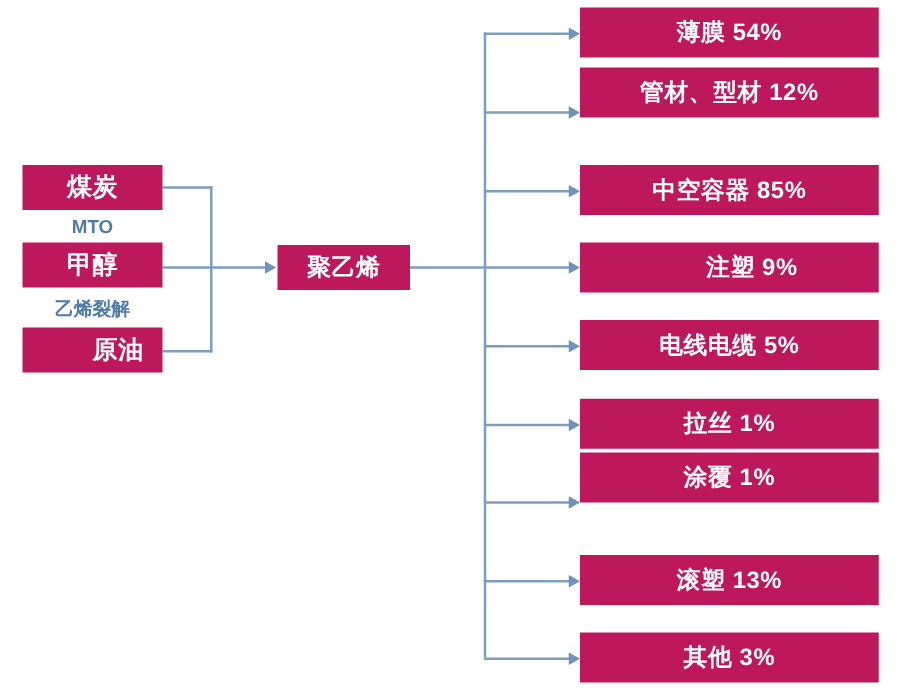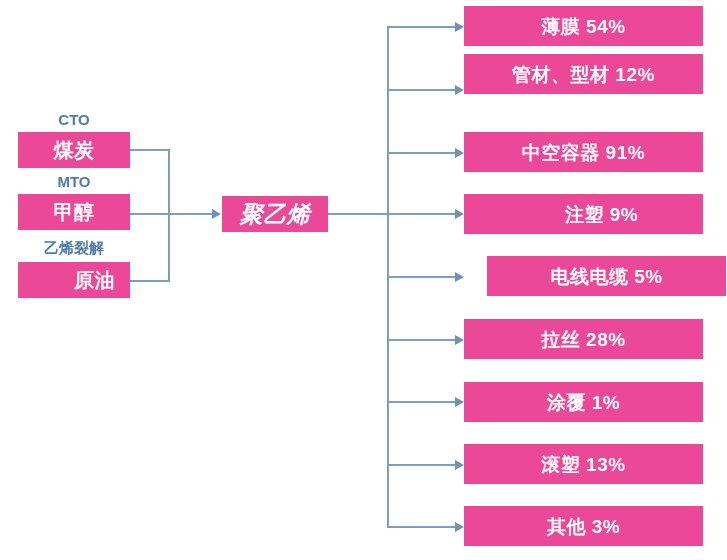--- a/index.html
+++ b/index.html
@@ -16,21 +16,21 @@
     width: 727px;
     height: 560px;
     background: #ffffff;
     overflow: hidden;
   }
 
   
   .node {
     position: absolute;
     box-sizing: border-box;
-    background: #ec4899;
+    background: #be185d;
     color: #ffffff;
     display: flex;
     align-items: center;
     justify-content: center;
     font-weight: bold;
     letter-spacing: 0.5px;
     text-align: center;
     white-space: nowrap;
     line-height: 1;
   }
@@ -39,22 +39,21 @@
     left: 18px;
     width: 112px;
     height: 36px;
     font-size: 20px;
   }
   .node.hub {
     left: 222px;
     top: 196px;
     width: 106px;
     height: 36px;
-    font-size: 23px;
-    font-style: italic;
+    font-size: 19px;
   }
   .node.product {
     left: 464px;
     width: 239px;
     height: 40px;
     font-size: 19px;
   }
 
   
   .proc-label {
@@ -87,21 +86,20 @@
     border-top: 5px solid transparent;
     border-bottom: 5px solid transparent;
     border-left: 9px solid #6E93B8;
   }
 </style>
 </head>
 <body>
 
 <div id="canvas">
 
-  <div class="proc-label" style="top:112px;">CTO</div>
   <div class="proc-label" style="top:240px;">乙烯裂解</div>
   <div class="proc-label" style="top:174px;">MTO</div>
 
   <div class="node feed" style="top:194px;">甲醇</div>
   <div class="node feed" style="top:132px;">煤炭</div>
   <div class="node feed" style="top:262px;padding-left:41px;">原油</div>
 
   <div class="line-h" style="left:130px; top:149px; width:40px;"></div>
   <div class="line-h" style="left:130px; top:213px; width:40px;"></div>
   <div class="line-h" style="left:130px; top:280px; width:40px;"></div>
@@ -138,21 +136,21 @@
   <div class="arrow-r" style="left:455px; top:397px;"></div>
 
   <div class="line-h" style="left:387px; top:464px; width:70px;"></div>
   <div class="arrow-r" style="left:455px; top:460px;"></div>
 
   <div class="line-h" style="left:387px; top:526px; width:70px;"></div>
   <div class="arrow-r" style="left:455px; top:522px;"></div>
 
   <div class="node product" style="top:6px;">薄膜 54%</div>
   <div class="node product" style="top:54px;">管材、型材 12%</div>
-  <div class="node product" style="top:132px;">中空容器 91%</div>
+  <div class="node product" style="top:132px;">中空容器 85%</div>
   <div class="node product" style="top:194px;padding-left:36px;">注塑 9%</div>
-  <div class="node product" style="top:256px;margin-left:23px;">电线电缆 5%</div>
-  <div class="node product" style="top:319px;">拉丝 28%</div>
-  <div class="node product" style="top:382px;">涂覆 1%</div>
+  <div class="node product" style="top:256px;">电线电缆 5%</div>
+  <div class="node product" style="top:319px;">拉丝 1%</div>
+  <div class="node product" style="top:362px;">涂覆 1%</div>
   <div class="node product" style="top:444px;">滚塑 13%</div>
   <div class="node product" style="top:506px;">其他 3%</div>
 
 </div>
 
 </body></html>

